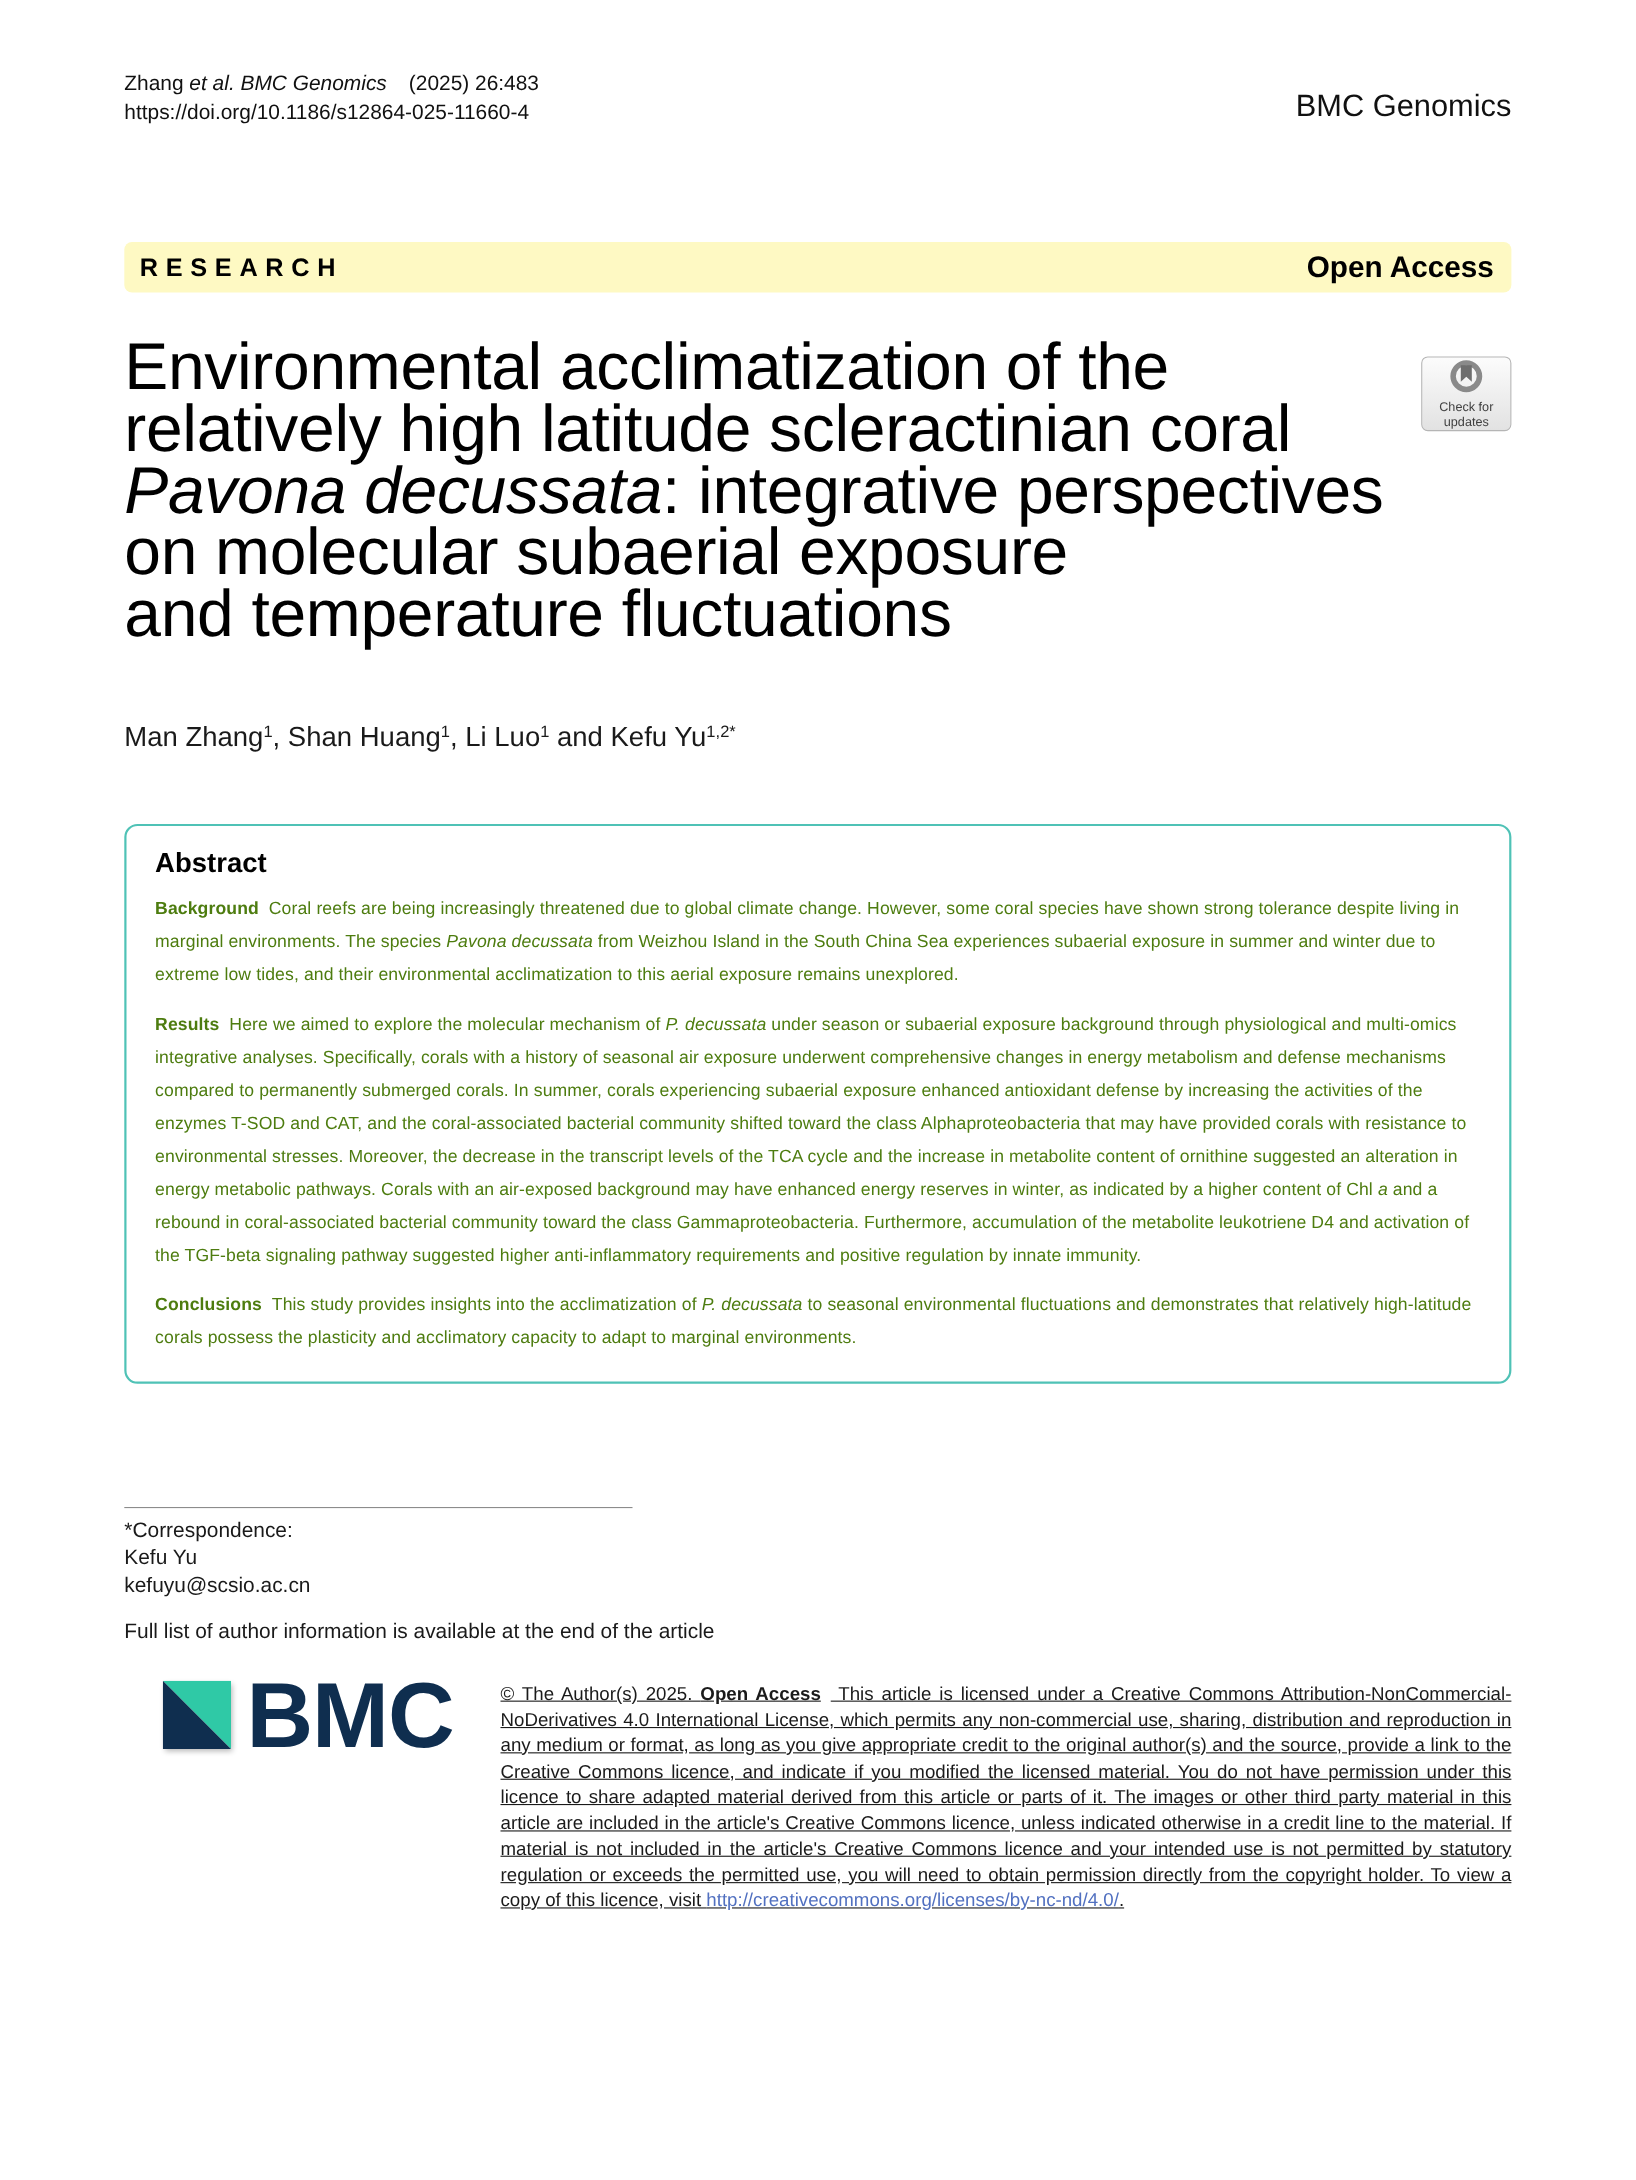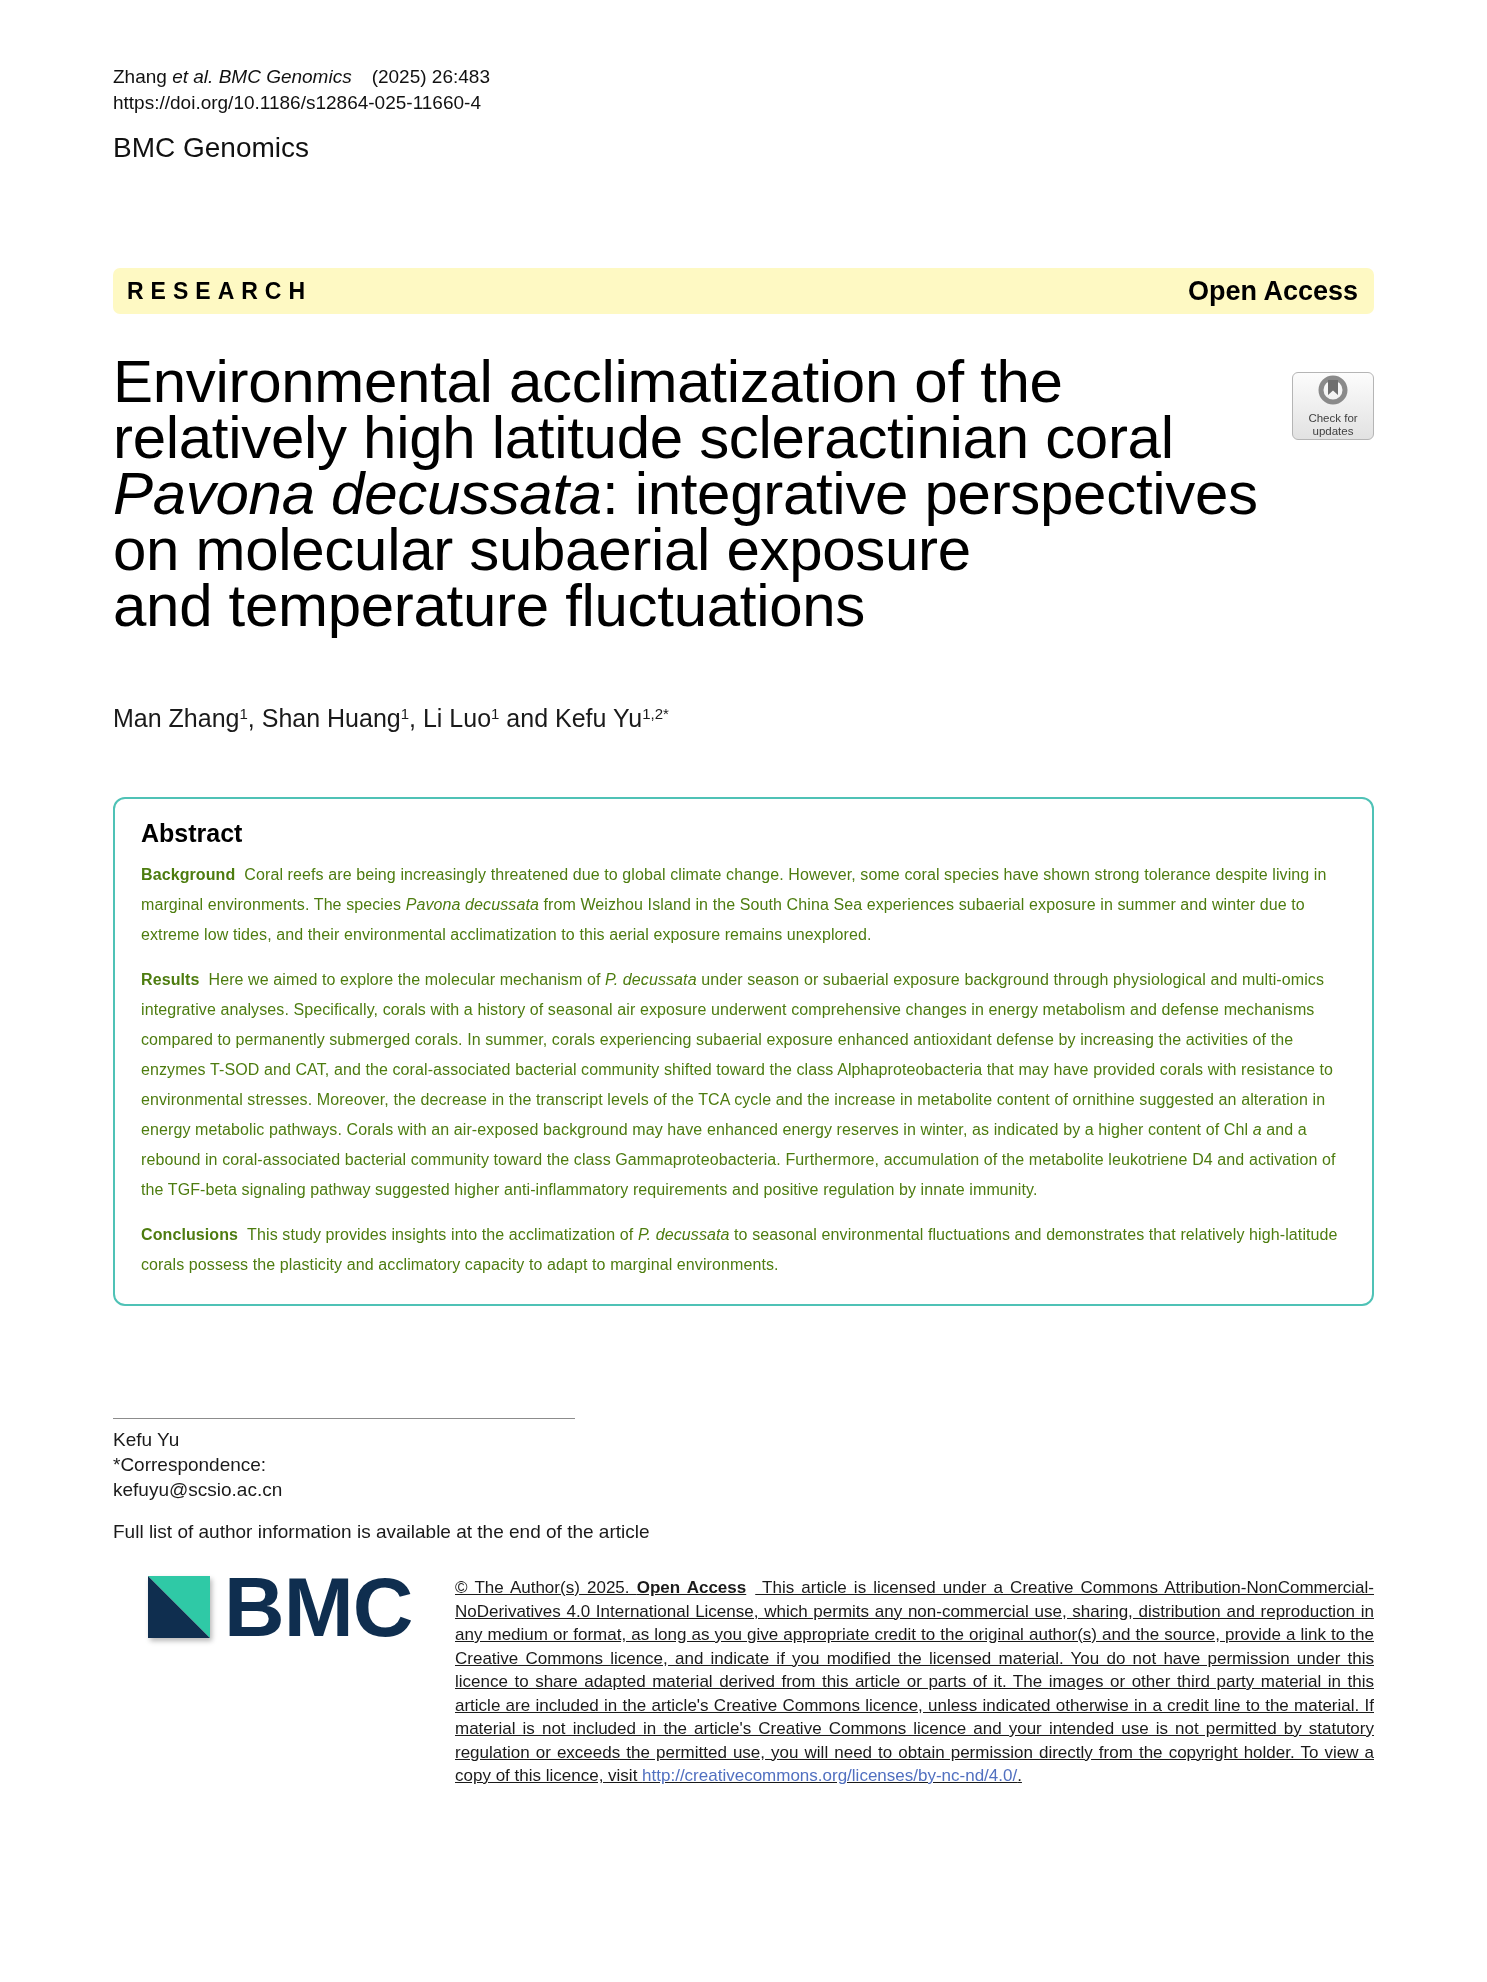--- a/index.html
+++ b/index.html
@@ -2,21 +2,21 @@
 <html><head>
 <meta charset="utf-8">
 <style>
   html,body{margin:0;padding:0;background:#ffffff;}
   .page{
     width:1487px;height:1982px;box-sizing:border-box;
     padding:64px 113px 0 113px;background:#ffffff;position:relative;overflow:hidden;
     font-family:"Liberation Sans",sans-serif;color:#1a1a1a;
   }
   
-  .top-header{display:flex;justify-content:space-between;align-items:flex-start;flex-direction:column;}
+  .top-header{display:flex;justify-content:space-between;align-items:flex-start;}
   .cite-block{font-size:19px;line-height:26px;color:#111;}
   .doi{font-size:19px;line-height:26px;color:#111;}
   .journal{font-size:28px;color:#111;margin-top:16px;}
   .seg-i{font-style:italic;}
   .seg-bl{font-weight:bold;margin-right:9px;}
   .seg-gap{margin-left:20px;}
   .seg-sup{font-size:60%;position:relative;top:-0.55em;}
   .seg-link{color:#5170c0;}
   
   .banner{
@@ -98,22 +98,22 @@
 
   <section class="abstract-box">
     <h2>Abstract</h2>
     <p><span class="seg-bl">Background</span><span>Coral reefs are being increasingly threatened due to global climate change. However, some coral species have shown strong tolerance despite living in marginal environments. The species </span><span class="seg-i">Pavona decussata</span><span> from Weizhou Island in the South China Sea experiences subaerial exposure in summer and winter due to extreme low tides, and their environmental acclimatization to this aerial exposure remains unexplored.</span></p>
     <p><span class="seg-bl">Results</span><span>Here we aimed to explore the molecular mechanism of </span><span class="seg-i">P. decussata</span><span> under season or subaerial exposure background through physiological and multi-omics integrative analyses. Specifically, corals with a history of seasonal air exposure underwent comprehensive changes in energy metabolism and defense mechanisms compared to permanently submerged corals. In summer, corals experiencing subaerial exposure enhanced antioxidant defense by increasing the activities of the enzymes T-SOD and CAT, and the coral-associated bacterial community shifted toward the class Alphaproteobacteria that may have provided corals with resistance to environmental stresses. Moreover, the decrease in the transcript levels of the TCA cycle and the increase in metabolite content of ornithine suggested an alteration in energy metabolic pathways. Corals with an air-exposed background may have enhanced energy reserves in winter, as indicated by a higher content of Chl </span><span class="seg-i">a</span><span> and a rebound in coral-associated bacterial community toward the class Gammaproteobacteria. Furthermore, accumulation of the metabolite leukotriene D4 and activation of the TGF-beta signaling pathway suggested higher anti-inflammatory requirements and positive regulation by innate immunity.</span></p>
     <p><span class="seg-bl">Conclusions</span><span>This study provides insights into the acclimatization of </span><span class="seg-i">P. decussata</span><span> to seasonal environmental fluctuations and demonstrates that relatively high-latitude corals possess the plasticity and acclimatory capacity to adapt to marginal environments.</span></p>
   </section>
 
   <div class="correspondence">
     <hr>
+    <div class="line">*Correspondence:</div>
     <div class="line">Kefu Yu</div>
-    <div class="line">*Correspondence:</div>
     <div class="line">kefuyu@scsio.ac.cn</div>
     <div class="note">Full list of author information is available at the end of the article</div>
   </div>
 
   <footer class="footer">
     <div class="logo-area">
       <span class="logo-mark">
         <svg width="62" height="62" viewBox="0 0 62 62">
           <polygon points="0,0 62,0 62,62" fill="#2fc9a6"></polygon>
           <polygon points="0,0 0,62 62,62" fill="#0f2e4f"></polygon>

